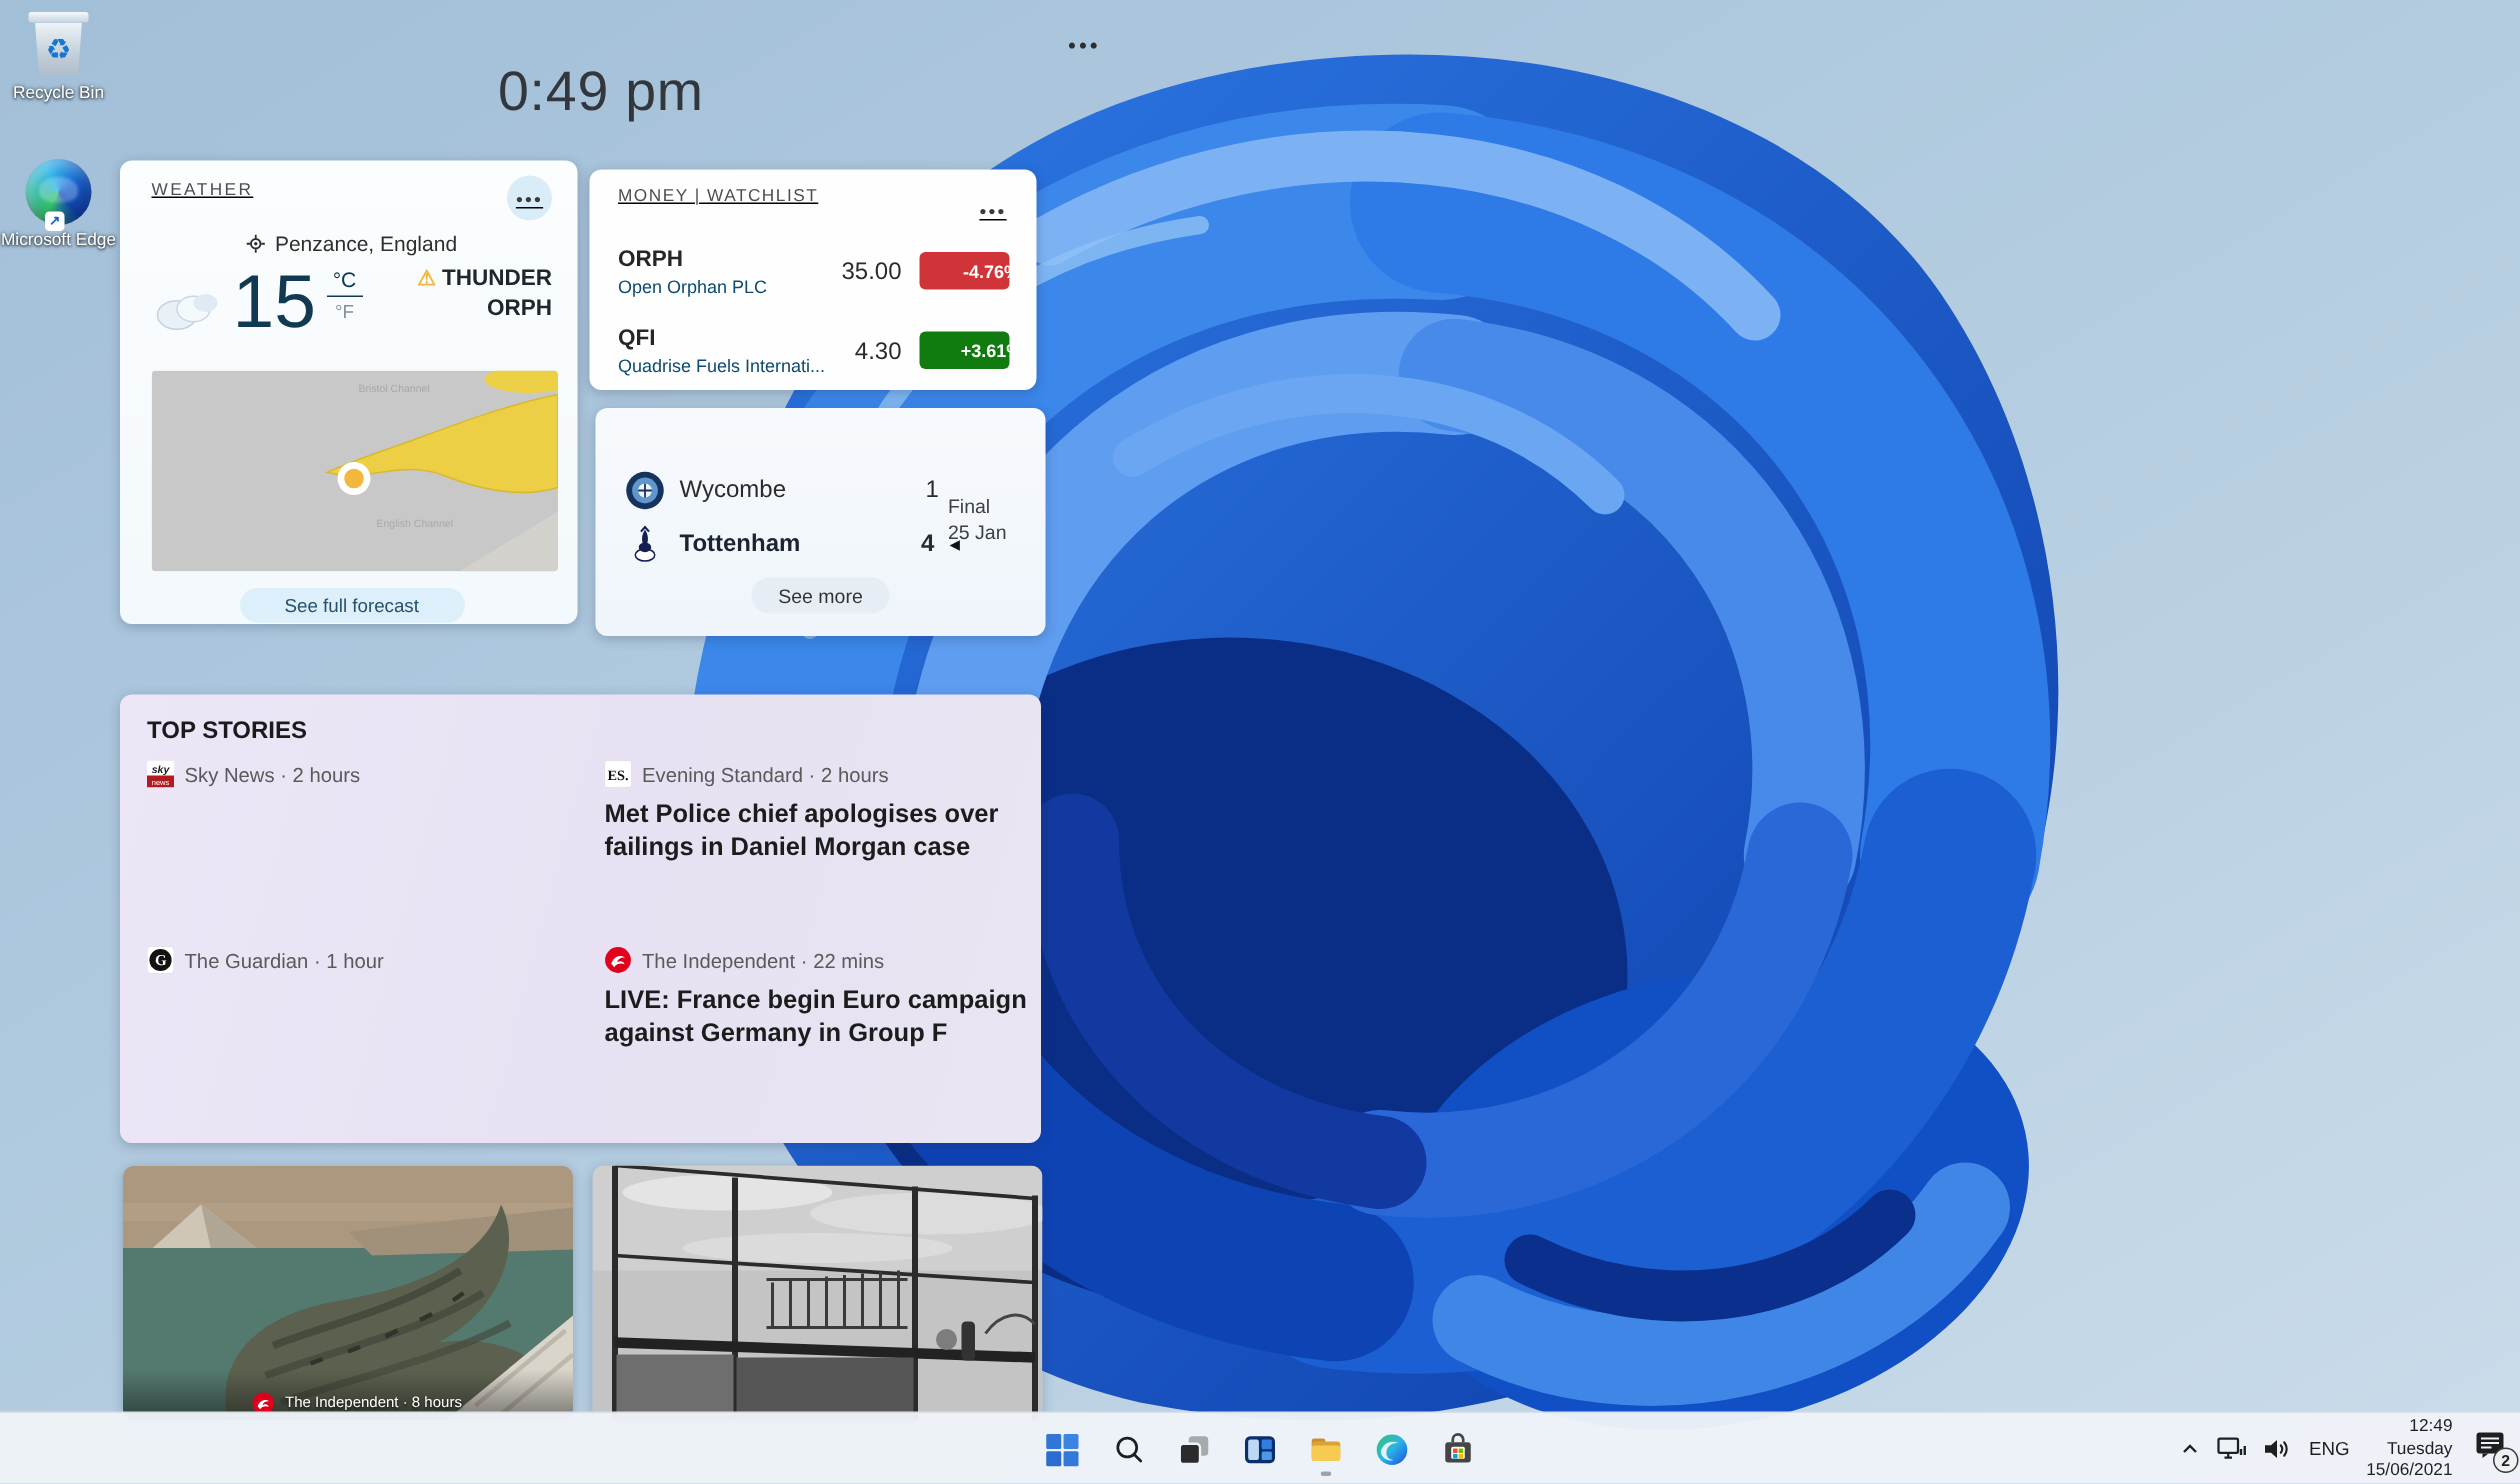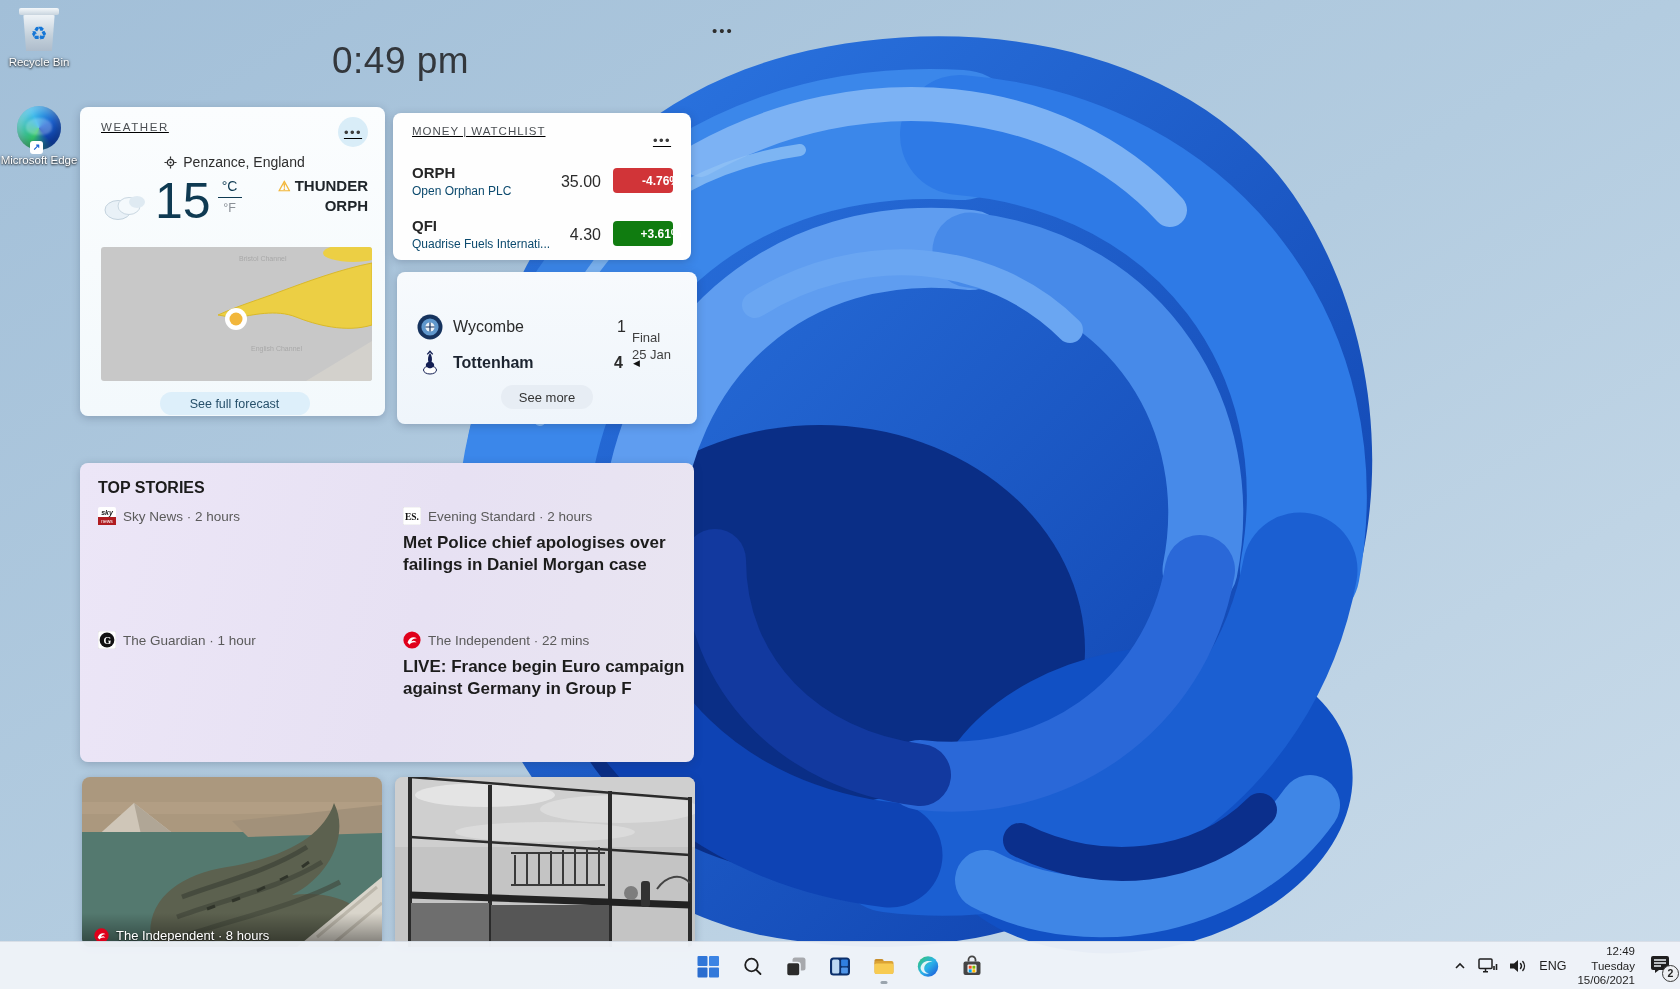--- a/index.html
+++ b/index.html
@@ -100,22 +100,22 @@
   #story-1 { left:323px; top:44px; width:290px; }
   #story-2 { left:18px; top:168px; width:292px; }
   #story-3 { left:323px; top:168px; width:290px; }
 
   
   .photo-card { overflow:hidden; cursor:pointer; }
   #photo-left  { left:82px;  top:777px; width:300px; height:170px; }
   #photo-right { left:395px; top:777px; width:300px; height:170px; }
   .photo-credit { position:absolute; left:0; right:0; bottom:0; height:34px; padding:10px 0 0 12px;
     background:linear-gradient(180deg,rgba(0,0,0,0),rgba(0,0,0,.45));
-    display:flex; align-items:center; gap:7px; font-size:13px; color:#fff;
-    text-shadow:0 1px 2px rgba(0,0,0,.8); }
+    display:flex; align-items:center; gap:7px; font-size:10px; color:#fff;
+    text-shadow:0 1px 2px rgba(0,0,0,.8);justify-content:center; }
 
   
   #taskbar { position:absolute; left:0; top:941px; width:1680px; height:48px;
     background:rgba(238,243,248,.97); border-top:1px solid rgba(120,140,160,.18); z-index:50; }
   .tb-center { position:absolute; left:50%; top:0; transform:translateX(-50%); height:48px;
     display:flex; align-items:center; gap:19px; }
   .tb-btn { width:25px; height:28px; display:flex; flex-direction:column; align-items:center;
     justify-content:center; cursor:pointer; position:relative; }
   .run-dash { position:absolute; bottom:-4px; width:7px; height:3px; border-radius:2px; background:#9aa4ad; }
   .tb-tray { position:absolute; right:10px; top:0; height:48px; display:flex; align-items:center; gap:11px; }

